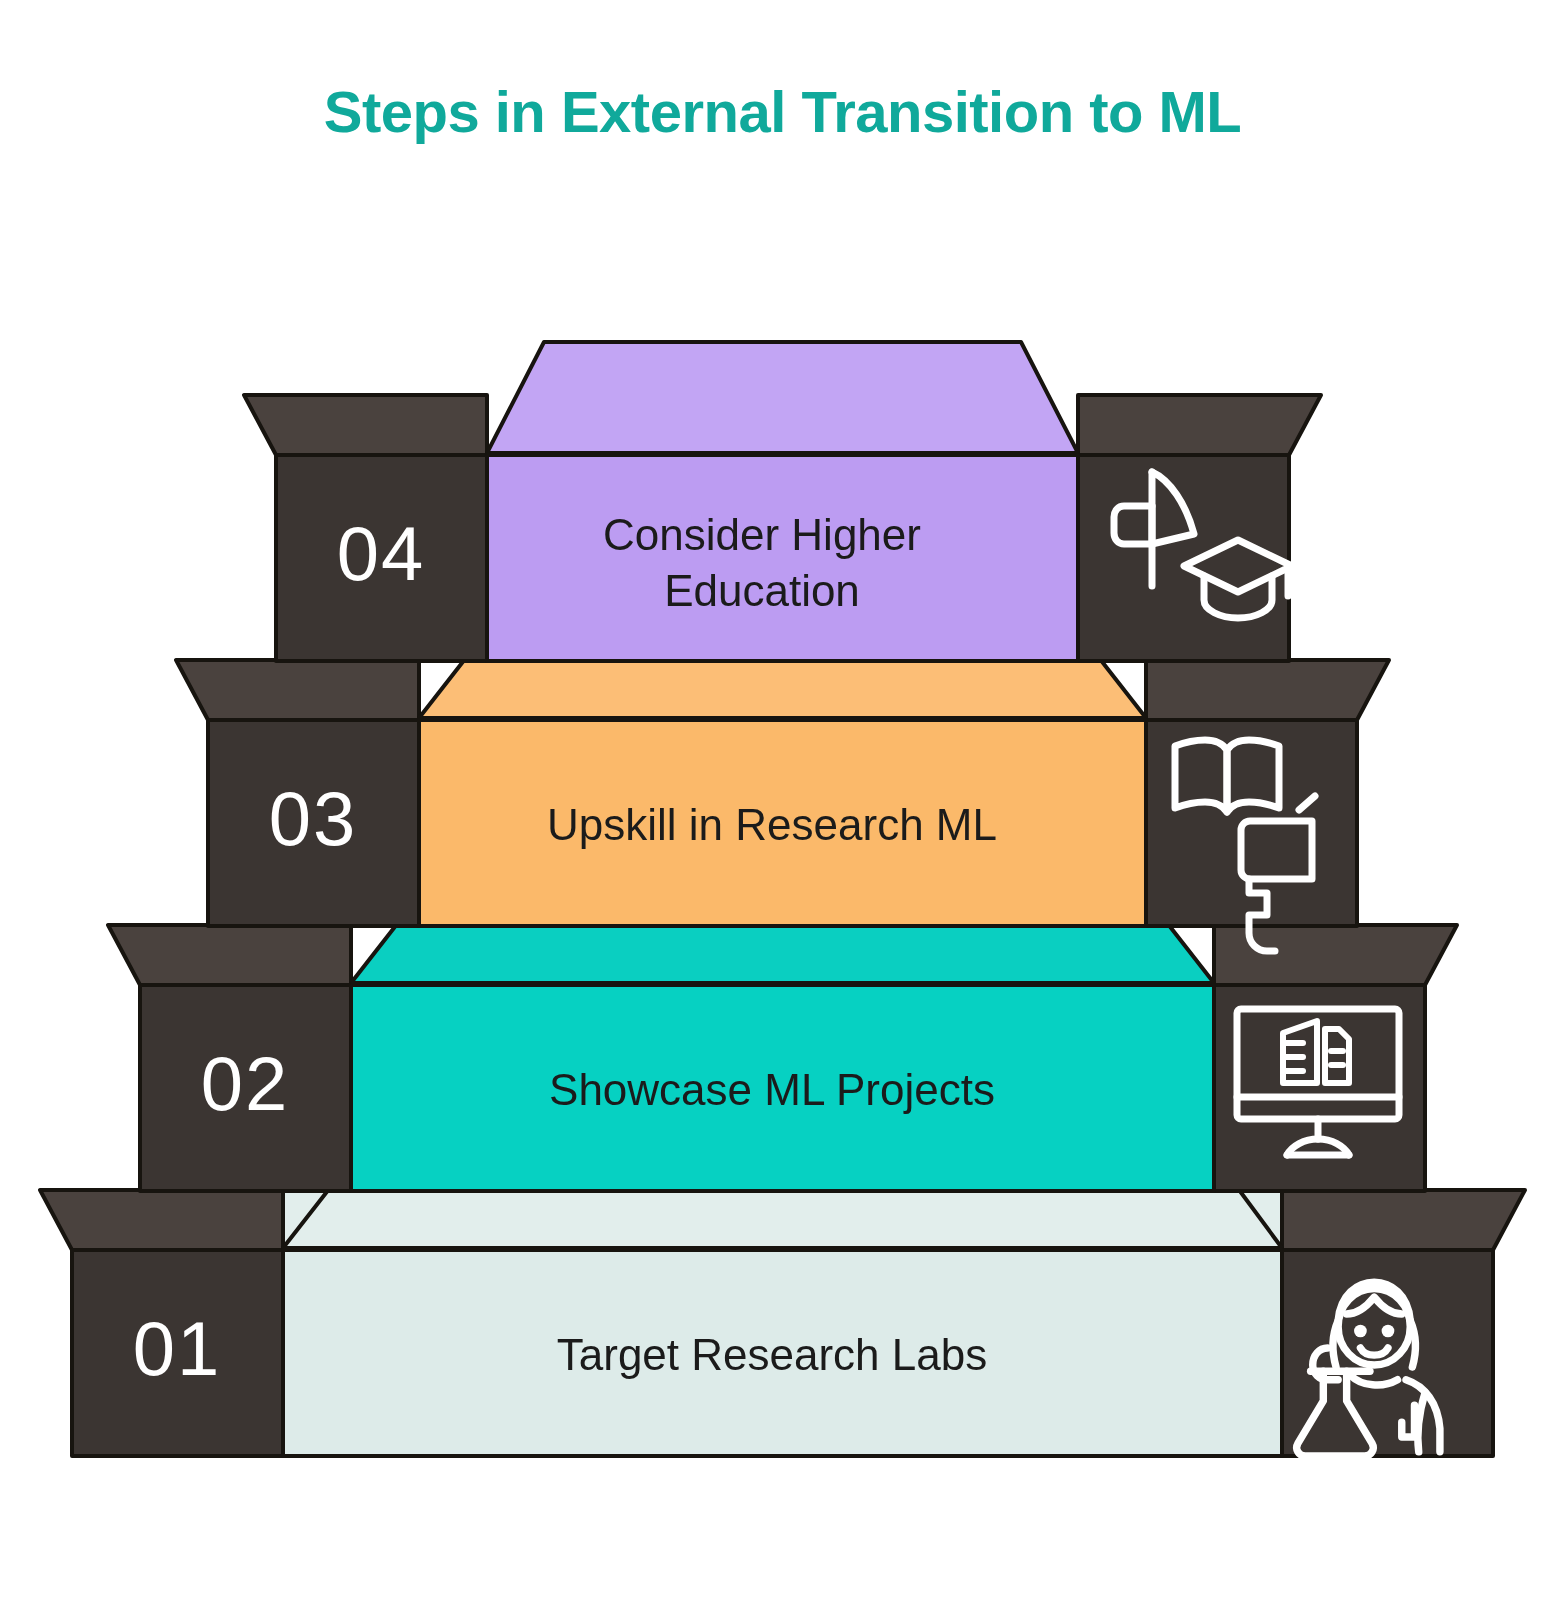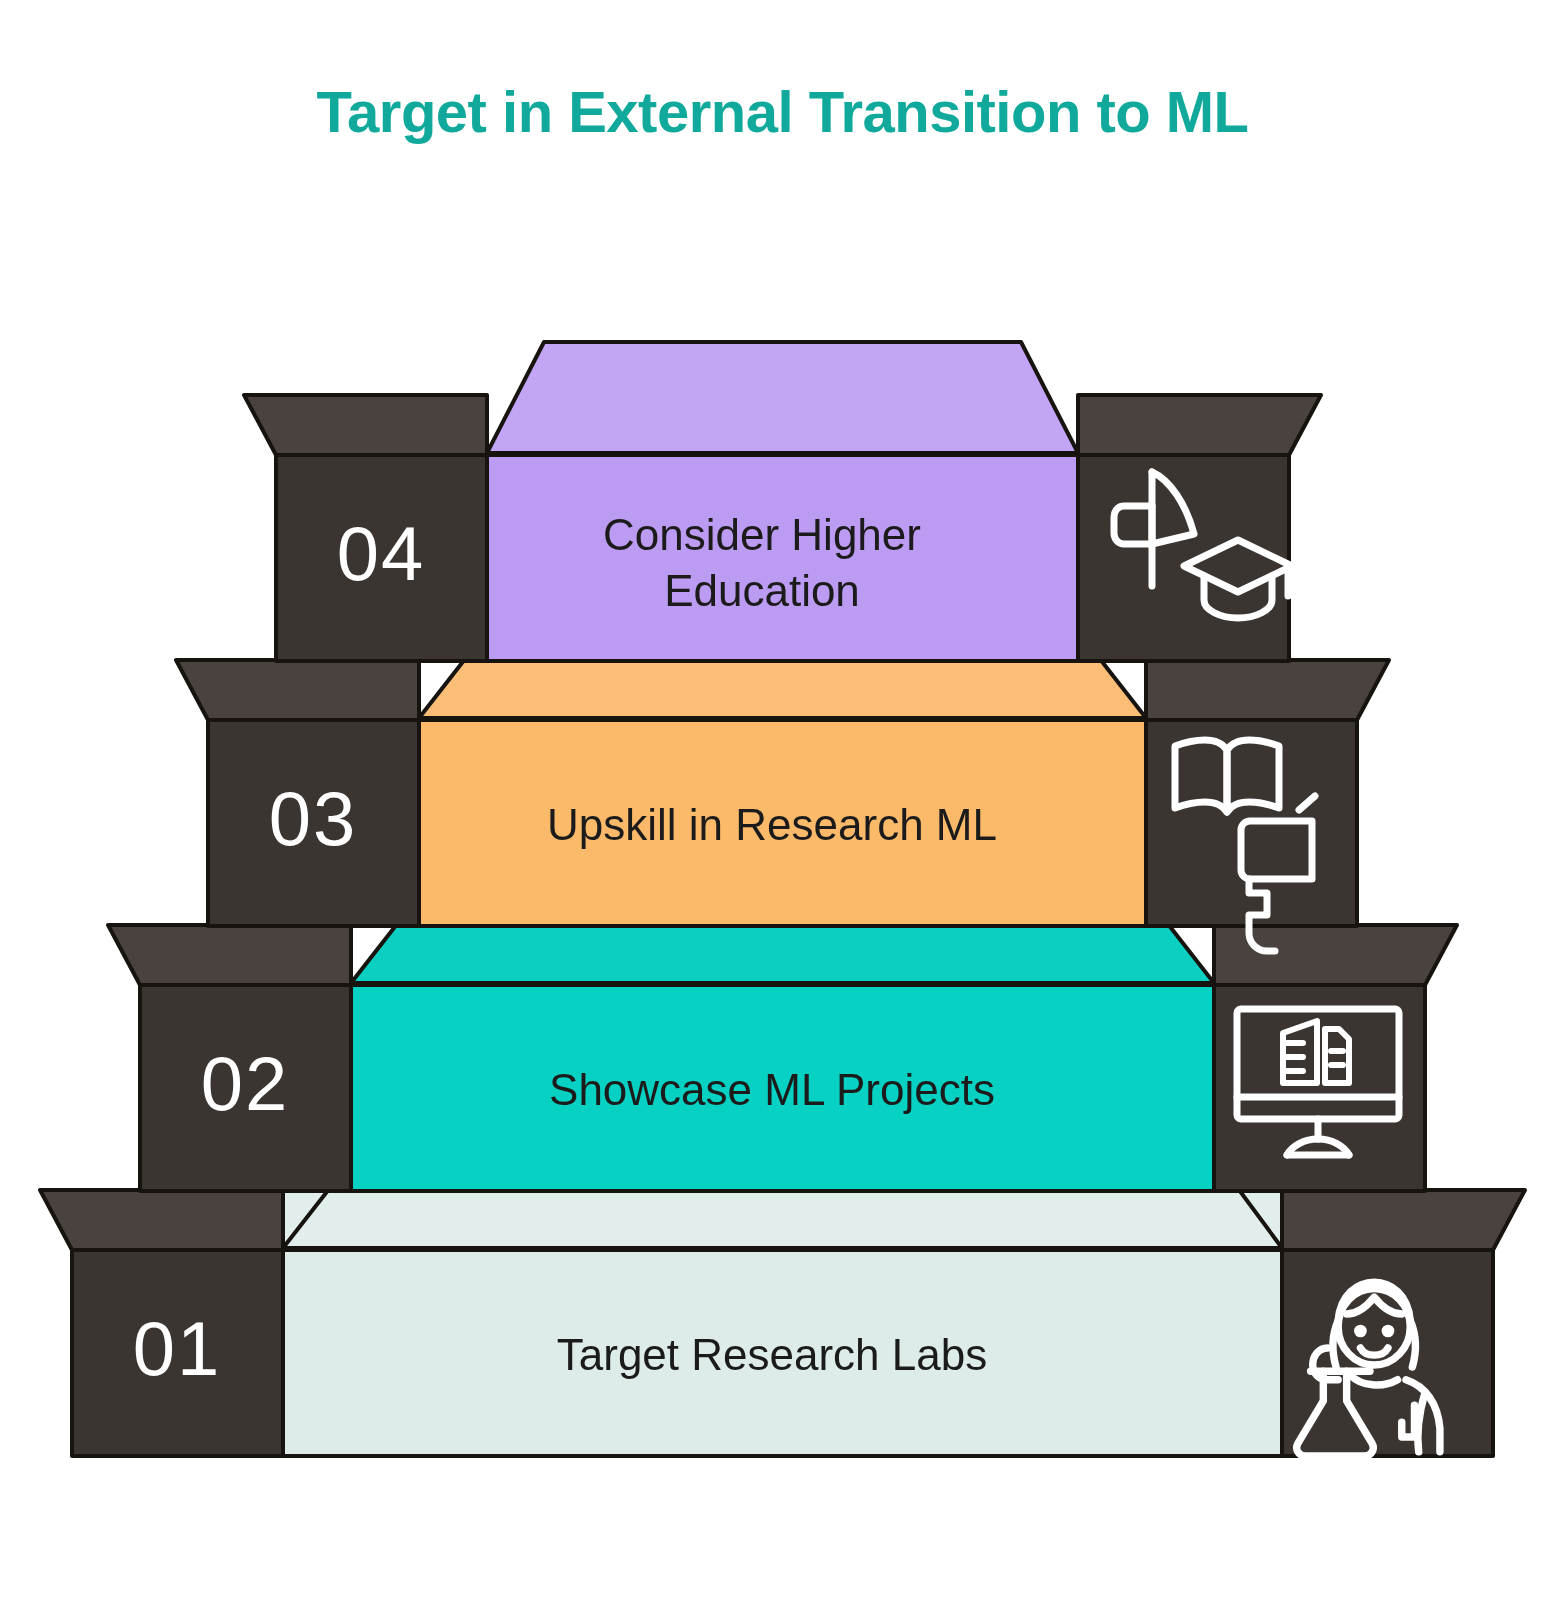--- a/index.html
+++ b/index.html
@@ -74,21 +74,21 @@
     stroke: #17140f;
     stroke-width: 4;
     stroke-linejoin: round;
   }
 </style>
 </head>
 <body>
 
 <div id="infographic">
 
-  <div class="title">Target in External Transition to ML</div>
+  <div class="title">Steps in External Transition to ML</div>
 
   <svg class="stairs" width="1565" height="1600" viewBox="0 0 1565 1600">
 
     <g>
 
       <polygon class="edge" points="40,1190 116,1190 283,1190 283,1250 72,1250" fill="#4A423E"></polygon>
 
       <rect class="edge" x="72" y="1250" width="211" height="206" fill="#3B3532"></rect>
 
       <polygon class="edge" points="1282,1190 1525,1190 1493,1250 1282,1250" fill="#4A423E"></polygon>

